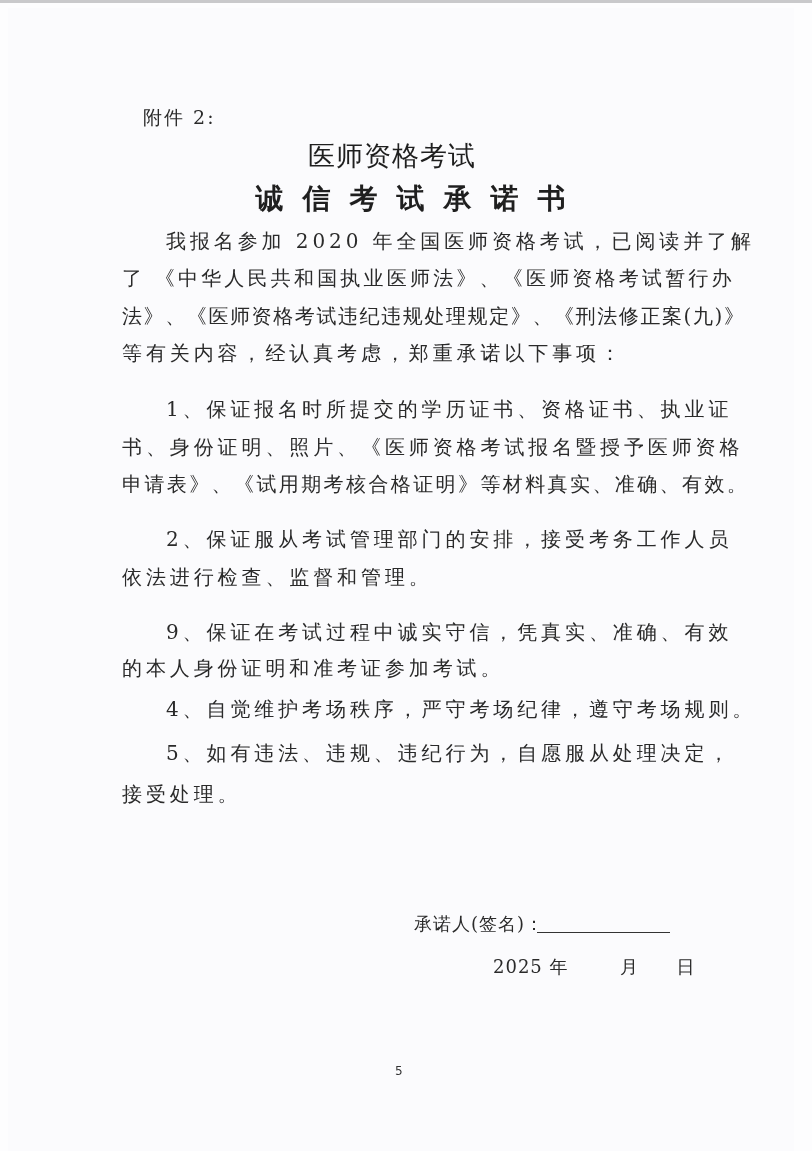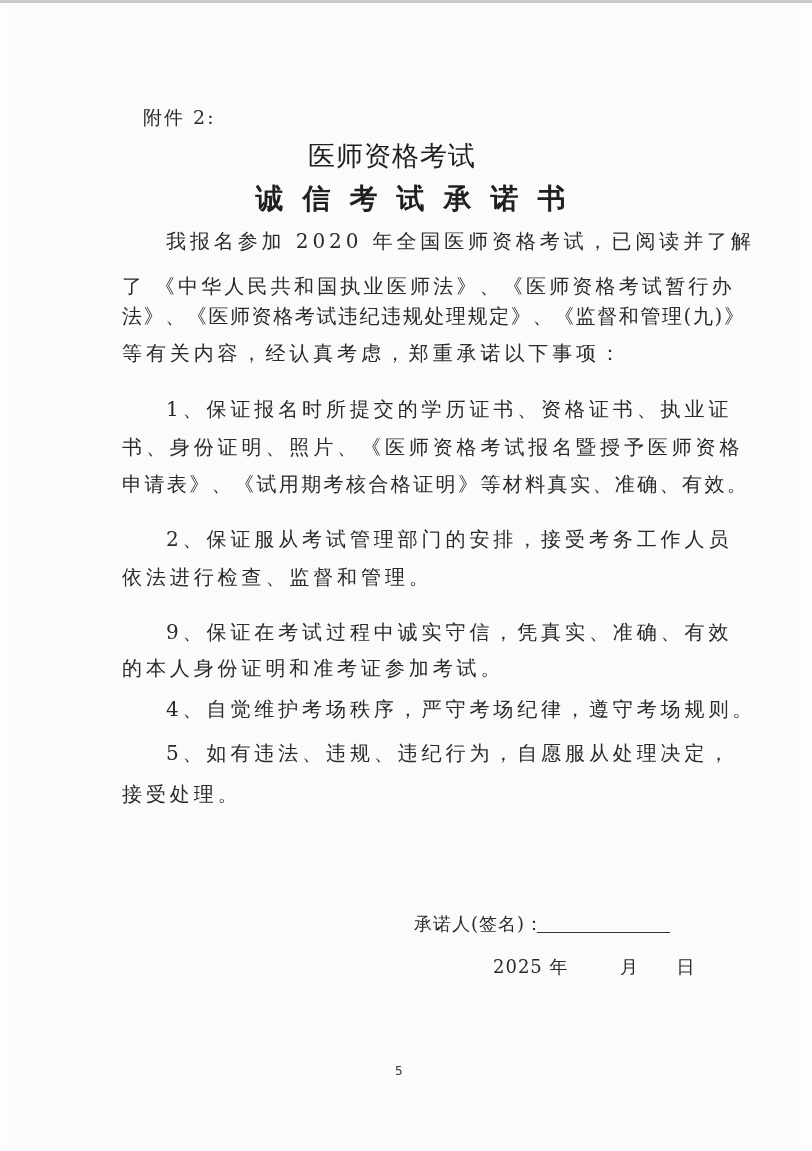--- a/index.html
+++ b/index.html
@@ -30,22 +30,22 @@
 <body>
 
 <div class="topbar"></div>
 <div class="page"></div>
 
 <div class="line attach">附件 2:</div>
 <div class="line title1">医师资格考试</div>
 <div class="line title2">诚信考试承诺书</div>
 
 <div class="line indent" style="top:229px">我报名参加 2020 年全国医师资格考试，已阅读并了解</div>
-<div class="line flush" style="top:274px;letter-spacing:3.2px">了 《中华人民共和国执业医师法》、《医师资格考试暂行办</div>
-<div class="line flush" style="top:304px;letter-spacing:1.6px">法》、《医师资格考试违纪违规处理规定》、《监督和管理(九)》</div>
+<div class="line flush" style="top:266px;letter-spacing:3.2px">了 《中华人民共和国执业医师法》、《医师资格考试暂行办</div>
+<div class="line flush" style="top:304px;letter-spacing:1.6px">法》、《医师资格考试违纪违规处理规定》、《刑法修正案(九)》</div>
 <div class="line flush" style="top:341px">等有关内容，经认真考虑，郑重承诺以下事项：</div>
 
 <div class="line indent" style="top:397px">1、保证报名时所提交的学历证书、资格证书、执业证</div>
 <div class="line flush" style="top:435px">书、身份证明、照片、《医师资格考试报名暨授予医师资格</div>
 <div class="line flush" style="top:472px;letter-spacing:2.4px">申请表》、《试用期考核合格证明》等材料真实、准确、有效。</div>
 
 <div class="line indent" style="top:527px">2、保证服从考试管理部门的安排，接受考务工作人员</div>
 <div class="line flush" style="top:565px">依法进行检查、监督和管理。</div>
 
 <div class="line indent" style="top:620px">9、保证在考试过程中诚实守信，凭真实、准确、有效</div>

